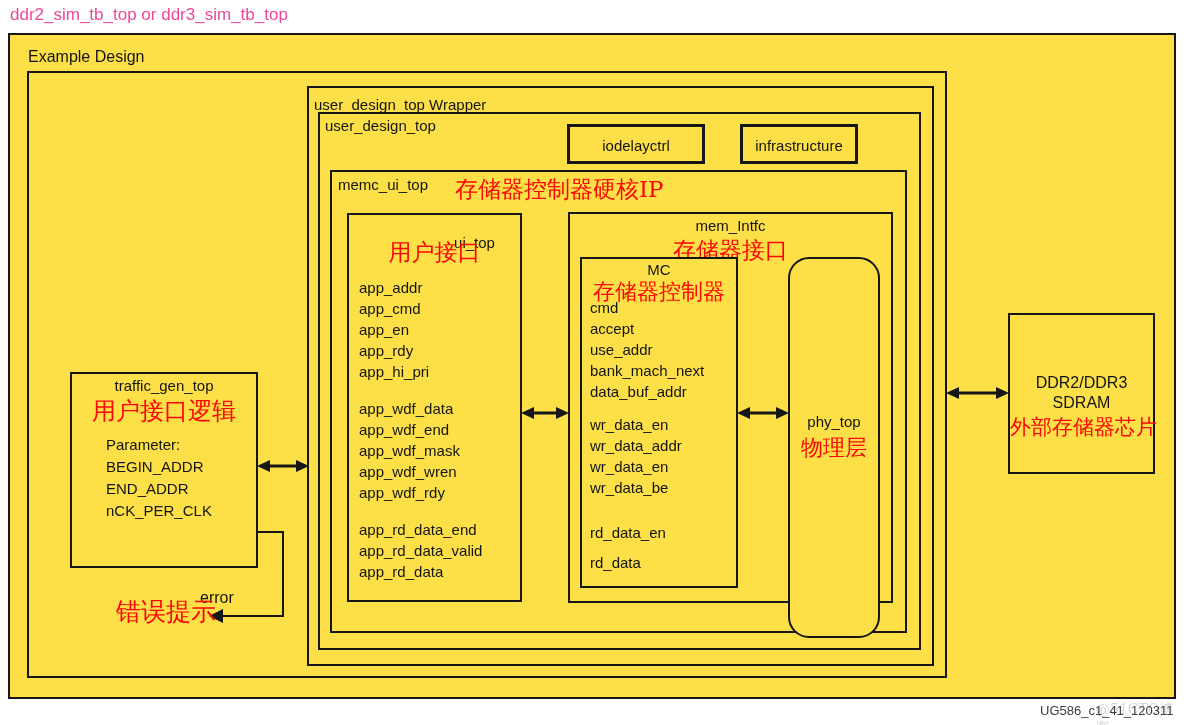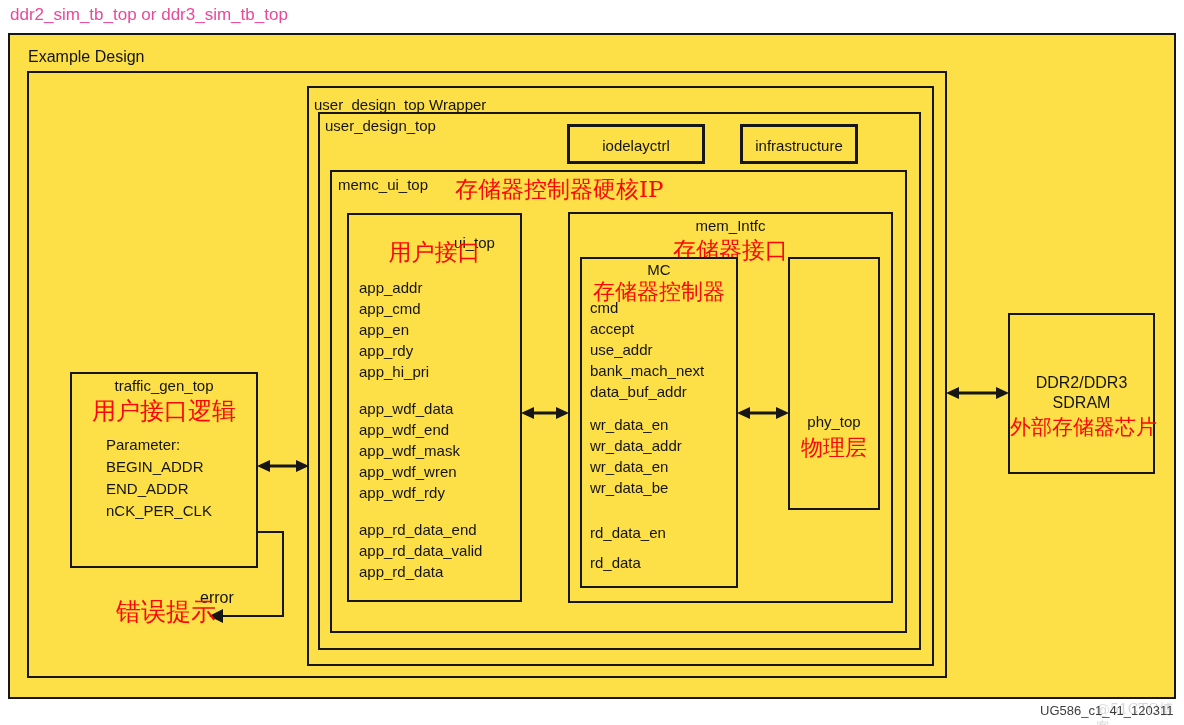--- a/index.html
+++ b/index.html
@@ -95,21 +95,21 @@
       <div class="sig">wr_data_be</div>
     </div>
     <div class="siggroup" style="left:8px;top:263px;">
       <div class="sig">rd_data_en</div>
     </div>
     <div class="siggroup" style="left:8px;top:293px;">
       <div class="sig">rd_data</div>
     </div>
   </div>
 
-  <div class="box" style="left:788px;top:257px;width:92px;height:253px;">
+  <div class="box" style="left:788px;top:257px;width:92px;height:381px;border-radius:21px;">
     <div class="ctr sig" style="position:absolute;top:152px;">phy_top</div>
     <div class="ctr cn" style="top:174px;font-size:22px;">物理层</div>
   </div>
 
   <div class="box" style="left:70px;top:372px;width:188px;height:196px;">
     <div class="ctr lbl" style="top:3px;">traffic_gen_top</div>
     <div class="ctr cn" style="top:21px;font-size:24px;">用户接口逻辑</div>
     <div class="siggroup" style="left:34px;top:60px;">
       <div class="sig" style="line-height:22px;">Parameter:</div>
       <div class="sig" style="line-height:22px;">BEGIN_ADDR</div>

